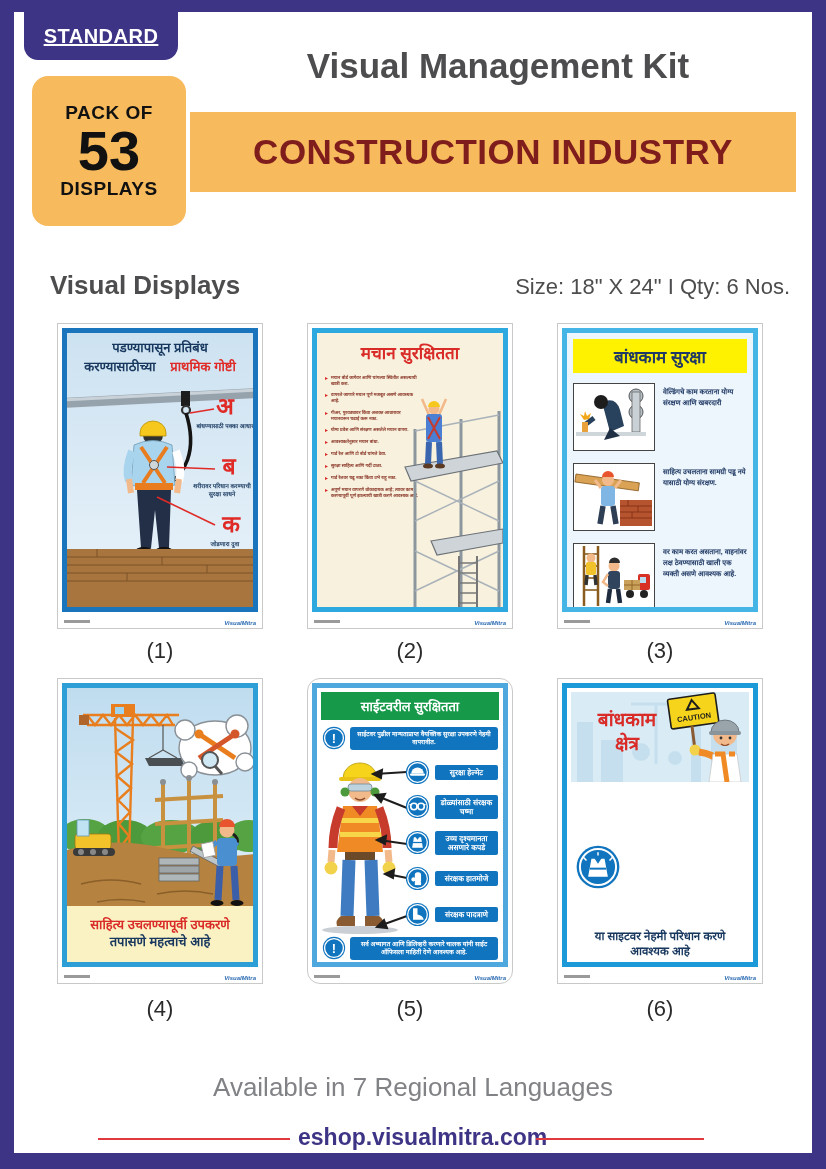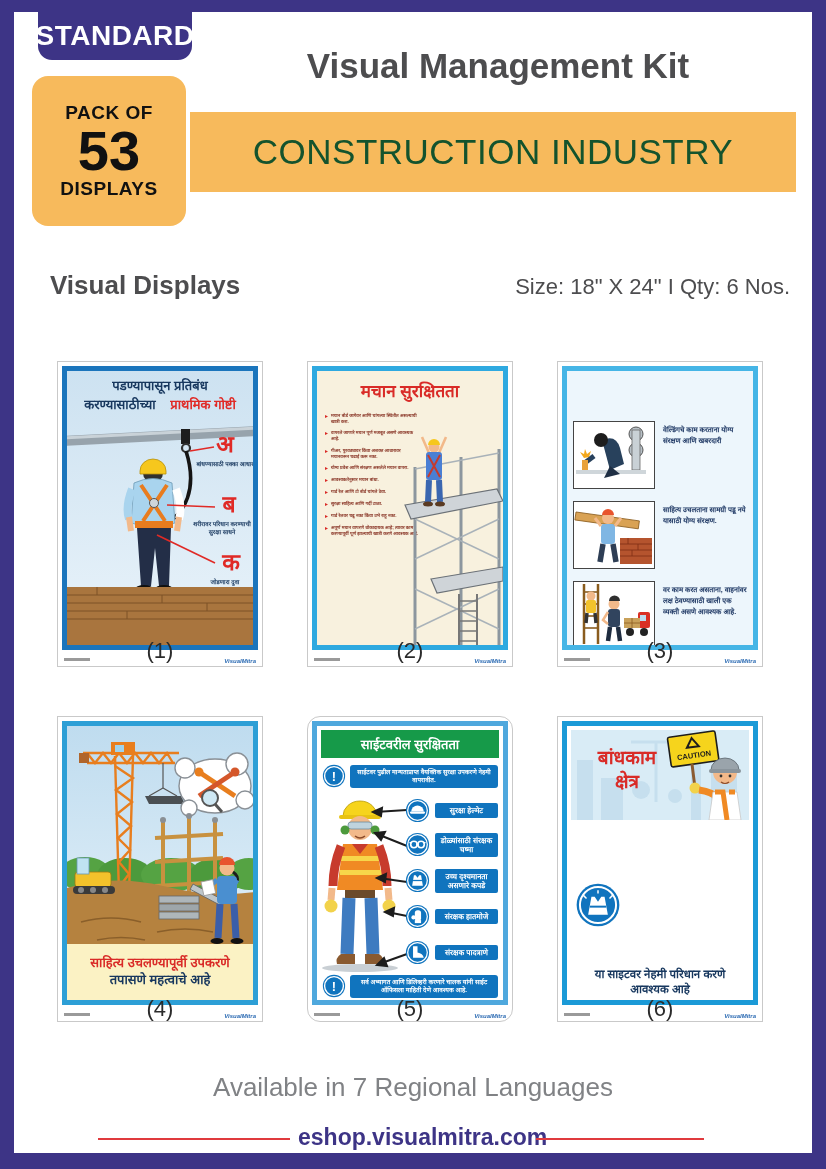--- a/index.html
+++ b/index.html
@@ -1,36 +1,36 @@
 <!DOCTYPE html>
 <html><head>
 <meta charset="utf-8">
 <style>
   html,body{margin:0;padding:0;background:#fff;}
   .page{position:relative;width:826px;height:1169px;background:#fff;
         font-family:"Liberation Sans",sans-serif;overflow:hidden;
         border-style:solid;border-color:#3D3486;border-width:12px 14px 16px 14px;box-sizing:border-box;}
   .abs{position:absolute;}
   
-  .ribbon{left:24px;top:0;width:154px;height:48px;background:#3D3486;color:#fff;
+  .ribbon{left:10px;top:0;width:154px;height:48px;background:#3D3486;color:#fff;
           border-radius:0 0 14px 14px;display:flex;align-items:center;justify-content:center;
-          font-size:28px;font-weight:bold;letter-spacing:.5px;}
+          font-size:20px;font-weight:bold;letter-spacing:.5px;text-decoration:underline;}
   .pack{left:18px;top:64px;width:154px;height:150px;background:#F7BA5C;border-radius:16px;
         display:flex;flex-direction:column;align-items:center;justify-content:center;color:#111;}
   .pack .t{font-size:19px;font-weight:bold;letter-spacing:.5px;}
   .pack .n{font-size:56px;font-weight:bold;line-height:.95;}
   .vmk{left:186px;top:34px;width:596px;text-align:center;font-size:35px;font-weight:bold;color:#4D4D4F;}
   .band{left:176px;top:100px;width:606px;height:80px;background:#F7BA5C;display:flex;align-items:center;justify-content:center;}
-  .band span{font-size:35px;font-weight:normal;color:#14532d;letter-spacing:.5px;}
+  .band span{font-size:35px;font-weight:bold;color:#7f1d1d;letter-spacing:.5px;}
   
   .sech{left:36px;top:258px;width:740px;display:flex;justify-content:space-between;align-items:baseline;}
   .sech .h{font-size:26px;font-weight:bold;color:#4D4D4F;}
   .sech .s{font-size:22px;color:#4D4D4F;}
   
-  .card{width:206px;height:306px;background:#fff;border:1px solid #C9C9C9;box-sizing:border-box;margin-top:38px;}
+  .card{width:206px;height:306px;background:#fff;border:1px solid #C9C9C9;box-sizing:border-box;}
   .pframe{position:absolute;left:4px;right:4px;top:4px;bottom:16px;border-style:solid;border-width:5px;}
   .pc{position:absolute;inset:0;overflow:hidden;}
   .codebar{position:absolute;left:6px;bottom:5px;width:26px;height:3px;background:#9a9a9a;}
   .brandtag{position:absolute;right:6px;bottom:2px;font-size:6px;font-weight:bold;font-style:italic;color:#2C6BB3;}
   .plabel{width:206px;text-align:center;font-size:22px;color:#2b2b2b;}
   
   .p1bg{background:linear-gradient(#CDE2F1,#E9F3FA);}
   .p1t{position:absolute;left:0;top:6px;width:100%;text-align:center;font-weight:bold;font-size:13px;color:#17375E;line-height:1.45;}
   .p1t .rd{color:#E02A26;padding-left:11px;}
   .p1letter{position:absolute;font-size:23px;font-weight:bold;color:#E02A26;width:56px;text-align:center;line-height:1;}
@@ -230,20 +230,21 @@
         </svg>
       </div>
     </div>
     <div class="codebar"></div>
     <div class="brandtag">VisualMitra</div>
   </div>
 
   <div class="abs card" style="left:543px;top:311px;">
     <div class="pframe" style="border-color:#45B5E6;">
       <div class="pc p3bg">
+        <div class="p3band">बांधकाम सुरक्षा</div>
         <div class="p3row" style="top:50px;">
           <div class="p3box">
             <svg width="78" height="64" viewBox="0 0 78 64">
               <circle cx="62" cy="12" r="7" fill="#B7C0C6" stroke="#555"></circle>
                 <circle cx="62" cy="28" r="7" fill="#B7C0C6" stroke="#555"></circle>
               <rect x="58" y="8" width="8" height="40" fill="#C9D1D6" stroke="#666" stroke-width="0.8"></rect>
               <path d="M28,18 q14,-6 18,8 l4,16 -14,6 z" fill="#28415c"></path>
               <circle cx="27" cy="18" r="7" fill="#1d1d1d"></circle>
               <path d="M20,34 l-8,6" stroke="#28415c" stroke-width="5"></path>
               <rect x="8" y="38" width="6" height="10" fill="#E8A13B"></rect>

